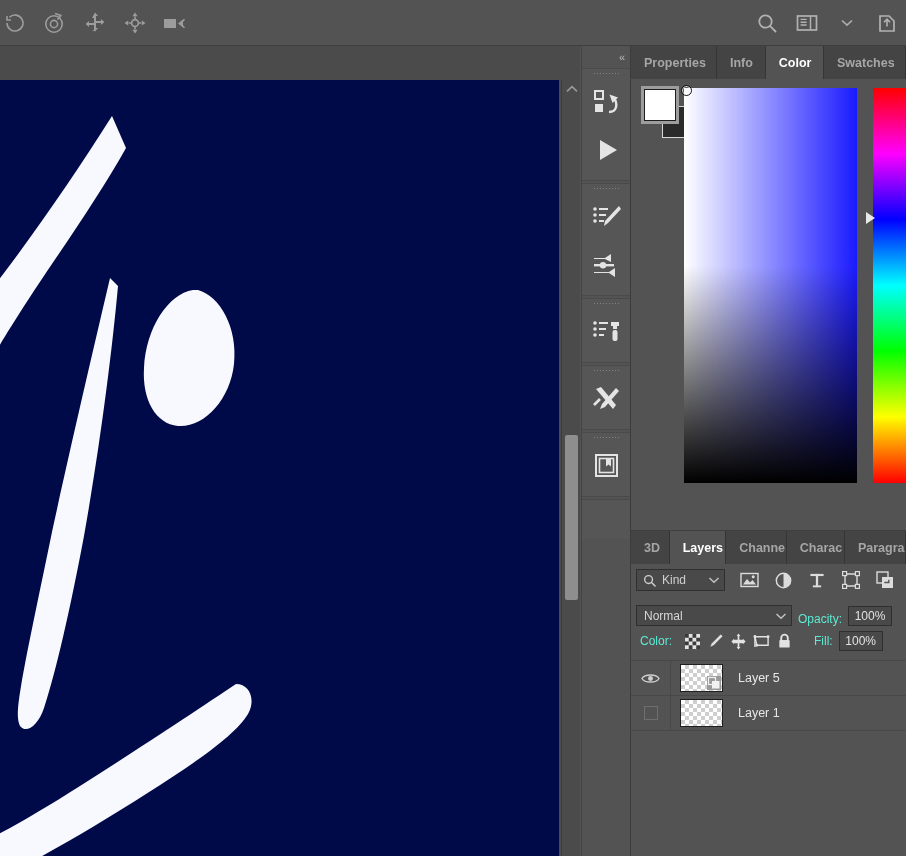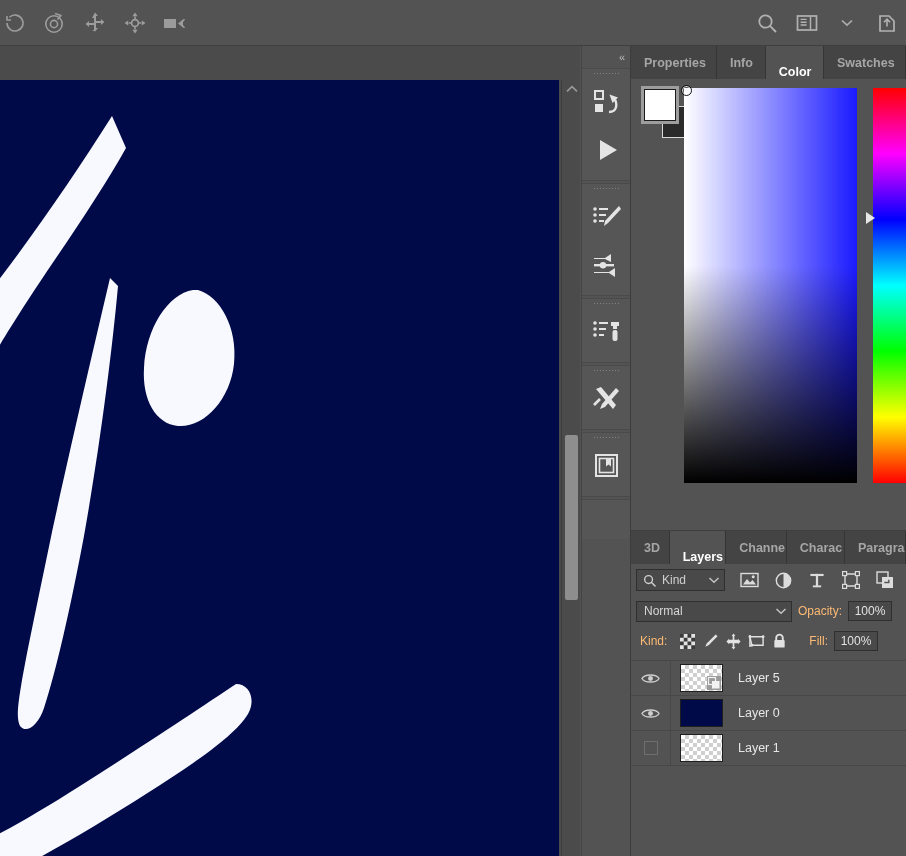--- a/index.html
+++ b/index.html
@@ -99,21 +99,21 @@
   .tabstrip{
     display:flex; height:33px; background:#f97316; align-items:stretch;
   }
   .tab{
     display:flex; align-items:center; padding:0 13px;
     font-size:12.5px; font-weight:bold; color:#a6a6a6;
     background:#444444;
     border-right:1px solid #353535;
     white-space:nowrap; overflow:hidden;
   }
-  .tab.active{ background:#535353; color:#ffffff;align-items:flex-end; }
+  .tab.active{ background:#535353; color:#ffffff; }
   .tabstrip .tab-filler{ flex:1; background:#3c3c3c; }
 
   
   .color-panel{ position:relative; height:452px; background:#535353; }
   .swatch-wrap{ position:absolute; left:9px; top:9px; width:52px; height:48px; }
   .sw-fg{
     position:absolute; left:4px; top:1px; width:32px; height:32px;
     background:#ffffff; border:1px solid #1d1d1d;
     box-shadow:0 0 0 3px #9d9d9d;
   }
@@ -161,28 +161,28 @@
   .kind-select{
     width:118px; height:22px; background:#494949; border:1px solid #2f2f2f;
     display:flex; align-items:center; gap:6px; padding:0 4px 0 6px; margin-left:1px;
     color:#cfcfcf; font-size:12px;
   }
   .kind-select .lbl{ flex:1; }
   .filter-icons{ display:flex; align-items:center; gap:14px; margin-left:14px; }
   .filt{ width:20px; height:20px; display:flex; align-items:center; justify-content:center; }
 
   .blend-row{
-    display:flex; align-items:center; height:30px; padding:0 4px; gap:6px;
+    display:flex; align-items:flex-end; height:30px; padding:0 4px; gap:6px;
   }
   .blend-select{
     width:156px; height:21px; background:#494949; border:1px solid #2f2f2f;
     display:flex; align-items:center; padding:0 4px 0 7px; color:#d6d6d6; margin-left:1px;
   }
   .blend-select .lbl{ flex:1; }
-  .fieldlabel{ color:#fdba74; font-size:12px; }
+  .fieldlabel{ color:#5eead4; font-size:12px; }
   .numfield{
     background:#494949; border:1px solid #2f2f2f; height:20px; min-width:44px;
     display:flex; align-items:center; justify-content:center; color:#e2e2e2; padding:0 5px;
   }
 
   .lock-row{
     display:flex; align-items:center; height:30px; padding:0 4px; gap:0;
   }
   .lock-row .lk-label{ margin-left:5px; margin-right:9px; }
   .lock-ico{ width:23px; height:22px; display:flex; align-items:center; justify-content:center;}
@@ -556,21 +556,21 @@
             <svg class="ic" width="12" height="8" viewBox="0 0 12 8">
               <path d="M1.5 2 6 6.2 10.5 2" fill="none" stroke="#c2c2c2" stroke-width="1.5"></path>
             </svg>
           </span>
         </div>
         <span class="fieldlabel">Opacity:</span>
         <span class="numfield">100%</span>
       </div>
 
       <div class="lock-row">
-        <span class="fieldlabel lk-label">Kind:</span>
+        <span class="fieldlabel lk-label">Color:</span>
 
         <div class="lock-ico">
           <svg class="ic" width="15" height="15" viewBox="0 0 16 16">
             <rect x="0" y="0" width="16" height="16" fill="#e2e2e2"></rect>
             <rect x="0" y="0" width="4" height="4" fill="#3a3a3a"></rect>
             <rect x="8" y="0" width="4" height="4" fill="#3a3a3a"></rect>
             <rect x="4" y="4" width="4" height="4" fill="#3a3a3a"></rect>
             <rect x="12" y="4" width="4" height="4" fill="#3a3a3a"></rect>
             <rect x="0" y="8" width="4" height="4" fill="#3a3a3a"></rect>
             <rect x="8" y="8" width="4" height="4" fill="#3a3a3a"></rect>
@@ -631,32 +631,20 @@
                   <rect x="1.5" y="1.5" width="7" height="7" fill="none" stroke="#f2f2f2" stroke-width="1.2"></rect>
                   <rect x="5" y="5" width="7.5" height="7.5" fill="#f2f2f2"></rect>
                 </svg>
               </span>
             </div>
           </div>
           <div class="layer-name">Layer 5</div>
         </div>
 
 
-        <div class="layer-row">
-          <div class="eye-cell">
-            <svg class="ic" width="19" height="13" viewBox="0 0 20 13">
-              <path d="M1 6.5 C 4 1.5, 16 1.5, 19 6.5 C 16 11.5, 4 11.5, 1 6.5 Z" fill="none" stroke="#cfcfcf" stroke-width="1.5"></path>
-              <circle cx="10" cy="6.5" r="2.6" fill="#cfcfcf"></circle>
-            </svg>
-          </div>
-          <div class="thumb-cell">
-            <div class="lthumb solid" style="background-color:#000A48"></div>
-          </div>
-          <div class="layer-name">Layer 0</div>
-        </div>
 
         <div class="layer-row">
           <div class="eye-cell">
             <span class="eye-off-box"></span>
           </div>
           <div class="thumb-cell">
             <div class="lthumb"></div>
           </div>
           <div class="layer-name">Layer 1</div>
         </div>

